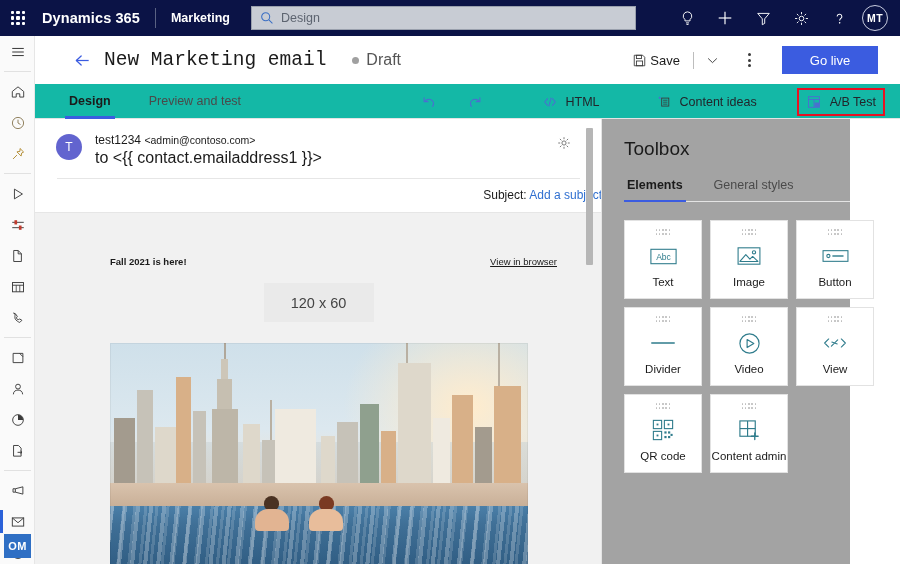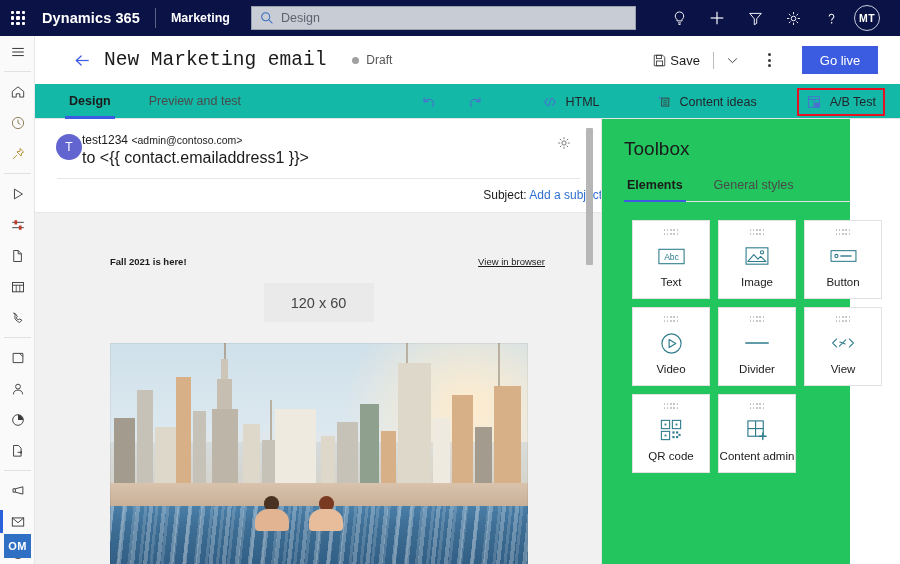--- a/index.html
+++ b/index.html
@@ -36,21 +36,21 @@
   }
   .searchbox .sicon { width: 14px; height: 14px; margin-right: 7px; flex: none; }
   .searchbox .sph { color: #5d6470; font-size: 12.5px; }
   .topicons { position: absolute; right: 0; top: 0; height: 36px; display: flex; align-items: center; }
   .ticon { width: 38px; height: 36px; display: flex; align-items: center; justify-content: center; cursor: pointer; }
   .ticon svg { display: block; }
   .avatar-top {
     width: 26px; height: 26px; border-radius: 50%; border: 1px solid #c9cde0;
     color: #fff; font-size: 10.5px; font-weight: bold;
     display: flex; align-items: center; justify-content: center;
-    margin-right: 20px; margin-left: 4px; cursor: pointer; letter-spacing: .3px;
+    margin-right: 12px; margin-left: 4px; cursor: pointer; letter-spacing: .3px;
   }
 
   
   .rail {
     position: absolute; top: 36px; left: 0; width: 35px; height: 528px;
     background: #fafafa; border-right: 1px solid #e6e6e6;
   }
   .railitem {
     position: relative; width: 35px; height: 31px;
     display: flex; align-items: center; justify-content: center; cursor: pointer;
@@ -67,32 +67,32 @@
 
   
   .cmdbar {
     position: absolute; top: 36px; left: 35px; width: 865px; height: 48px;
     background: #ffffff; display: flex; align-items: center;
   }
   .backarrow { width: 34px; height: 34px; margin-left: 30px; display:flex; align-items:center; justify-content:center; cursor: pointer;}
   .pagetitle { font-size: 19.5px; color: #1b1b1b; margin-left: 5px; white-space: nowrap; font-weight: 400; font-family: Liberation Mono, monospace;}
   .statuswrap { display: flex; align-items: center; margin-left: 26px; }
   .statusdot { width: 7px; height: 7px; border-radius: 50%; background: #a0a0a0; margin-right: 7px; }
-  .statustext { font-size: 12px; color: #555; }
+  .statustext { font-size: 16px; color: #555; }
   .cmdright { position: absolute; right: 0; top: 0; height: 48px; display: flex; align-items: center; }
   .savebtn { display: flex; align-items: center; cursor: pointer; padding: 4px 4px; }
   .savebtn .lbl { font-size: 13px; color: #1b1b1b; margin-left: 3px; }
   .vbar { width: 1px; height: 17px; background: #bdbdbd; margin: 0 9px; }
   .chev { cursor: pointer; padding: 3px; display:flex; }
   .ellipsis { width: 30px; height: 30px; display: flex; flex-direction: column; align-items: center;
     justify-content: center; gap: 2.5px; cursor: pointer; margin-left: 12px; }
   .ellipsis i { width: 3px; height: 3px; border-radius: 50%; background: #3a3a3a; display: block; }
   .golive {
     background: #3b5ce0; color: #ffffff; font-size: 13px; border: none;
-    width: 76px; height: 28px; margin-left: 18px; margin-right: 22px; cursor: pointer;
+    width: 96px; height: 28px; margin-left: 18px; margin-right: 22px; cursor: pointer;
     font-family: "Liberation Sans", sans-serif;
   }
 
   
   .tabbar {
     position: absolute; top: 84px; left: 35px; width: 865px; height: 35px;
     background: #14b8a6; border-bottom: 1px solid #e4e4e4; display: flex; align-items: center;
   }
   .tab { position: relative; height: 35px; display: flex; align-items: center; padding: 0 4px;
     margin-left: 30px; cursor: pointer; font-size: 12.5px; color: #4a4a4a; }
@@ -114,33 +114,33 @@
     position: absolute; top: 119px; left: 35px; width: 567px; height: 445px;
     background: #ffffff; overflow: hidden;
   }
   .emailhdr { position: relative; padding: 13px 0 0 0; background: #ffffff; }
   .hdrrow { display: flex; padding: 0 18px 0 21px; }
   .sender-avatar {
     width: 26px; height: 26px; border-radius: 50%; background: #6264cf; color: #ffffff;
     font-size: 12px; display: flex; align-items: center; justify-content: center; flex: none;
     margin-top: 2px;
   }
-  .hdrtexts { }
+  .hdrtexts { margin-left: 13px; }
   .line1 { font-size: 12px; color: #1b1b1b; line-height: 16px; white-space: nowrap;}
   .line1 .eml { color: #1b1b1b; font-size: 10.5px; }
   .line2 { font-size: 16px; color: #1b1b1b; line-height: 16px; margin-top: 2px; }
   .gear-hdr { position: absolute; right: 30px; top: 16px; cursor: pointer; }
   .hdrsep { height: 1px; background: #e6e6e6; margin: 12px 22px 0 22px; }
   .subjectrow { padding: 9px 0 10px 22px; font-size: 12px; color: #1b1b1b; text-align: right; }
   .subjectrow .addsub { color: #2f6fd0; cursor: pointer; }
   .graystrip { height: 30px; background: #f1f1f1; border-top: 1px solid #e6e6e6; }
 
   .mailbody { background: #f1f1f1; height: 100%; }
   .prehead { display: flex; justify-content: space-between; align-items: flex-start;
-    padding: 14px 57px 0 75px; }
+    padding: 14px 45px 0 75px; }
   .prehead .fall { font-size: 9.5px; font-weight: bold; color: #1b1b1b; }
   .prehead .vib { font-size: 9.5px; color: #1b1b1b; text-decoration: underline; cursor: pointer; }
   .logobox {
     width: 110px; height: 39px; background: #eaeaea; margin: 16px auto 0 auto;
     display: flex; align-items: center; justify-content: center;
     font-size: 14.5px; color: #444; font-family: "Liberation Sans", sans-serif;
   }
   .heroimg {
     position: relative; width: 418px; height: 226px; margin: 21px auto 0 auto;
     overflow: hidden; background: #bcd4e2;
@@ -188,29 +188,29 @@
 
   .vscroll {
     position: absolute; right: 9px; top: 9px; width: 7px; height: 137px;
     background: #b6b6b6; border-radius: 1px; cursor: pointer;
   }
   .canvasdiv-right { position: absolute; top: 119px; left: 601px; width: 1px; height: 445px; background: #e4e4e4; }
 
   
   .toolbox {
     position: absolute; top: 119px; left: 602px; width: 248px; height: 445px;
-    background: #22c55e;
+    background: #a3a3a3;
   }
   .tbtitle { font-size: 19px; color: #1b1b1b; padding: 19px 0 0 22px; }
   .tbtabs { display: flex; align-items: center; margin: 18px 0 0 22px; border-bottom: 1px solid #e4e4e4; }
   .tbtab { position: relative; font-size: 12.5px; color: #4a4a4a; padding: 0 3px 9px 3px;
     margin-right: 25px; cursor: pointer; }
   .tbtab.active { color: #1b1b1b; font-weight: bold; }
   .tbtab.active::after { content: ""; position: absolute; left: 0; right: 0; bottom: -1px; height: 2.5px; background: #3b5ce0; }
-  .tiles { display: flex; flex-wrap: wrap; gap: 8px; padding: 18px 0 0 22px; width: 272px; margin-left: 8px; }
+  .tiles { display: flex; flex-wrap: wrap; gap: 8px; padding: 18px 0 0 22px; width: 272px; }
   .tile {
     width: 78px; height: 79px; border: 1px solid #e2e2e2; background: #ffffff;
     display: flex; flex-direction: column; align-items: center; cursor: grab;
     position: relative;
   }
   .tile .dots { width: 15px; height: 7px; display: grid;
     grid-template-columns: repeat(5,1fr); grid-template-rows: repeat(2,1fr); gap: 1.5px; margin-top: 8px; }
   .tile .dots i { background: #bdbdbd; border-radius: 50%; display: block; width: 1.6px; height: 1.6px; }
   .tile .ticonwrap { flex: 1; display: flex; align-items: center; justify-content: center; }
   .tile .tlabel { font-size: 11.5px; color: #1b1b1b; margin-bottom: 10px; white-space: nowrap; }
@@ -671,47 +671,47 @@
             <i></i>
             <i></i>
             <i></i>
             <i></i>
             <i></i>
             <i></i>
             <i></i>
             <i></i>
           </div>
         <div class="ticonwrap">
+          <svg width="26" height="10" viewBox="0 0 28 10">
+            <line x1="2" y1="5" x2="26" y2="5" stroke="#2f7c8c" stroke-width="1.8" stroke-linecap="round"></line>
+          </svg>
+        </div>
+        <div class="tlabel">Divider</div>
+      </div>
+
+      <div class="tile">
+        <div class="dots">
+            <i></i>
+            <i></i>
+            <i></i>
+            <i></i>
+            <i></i>
+            <i></i>
+            <i></i>
+            <i></i>
+            <i></i>
+            <i></i>
+          </div>
+        <div class="ticonwrap">
           <svg width="23" height="23" viewBox="0 0 24 24">
             <circle cx="12" cy="12" r="10" class="teal" stroke-width="1.2"></circle>
             <path d="M9.5 7.8l7 4.2-7 4.2z" fill="none" stroke="#2f7c8c" stroke-width="1.2" stroke-linejoin="round"></path>
           </svg>
         </div>
         <div class="tlabel">Video</div>
-      </div>
-
-      <div class="tile">
-        <div class="dots">
-            <i></i>
-            <i></i>
-            <i></i>
-            <i></i>
-            <i></i>
-            <i></i>
-            <i></i>
-            <i></i>
-            <i></i>
-            <i></i>
-          </div>
-        <div class="ticonwrap">
-          <svg width="26" height="10" viewBox="0 0 28 10">
-            <line x1="2" y1="5" x2="26" y2="5" stroke="#2f7c8c" stroke-width="1.8" stroke-linecap="round"></line>
-          </svg>
-        </div>
-        <div class="tlabel">Divider</div>
       </div>
 
       <div class="tile">
         <div class="dots">
             <i></i>
             <i></i>
             <i></i>
             <i></i>
             <i></i>
             <i></i>

